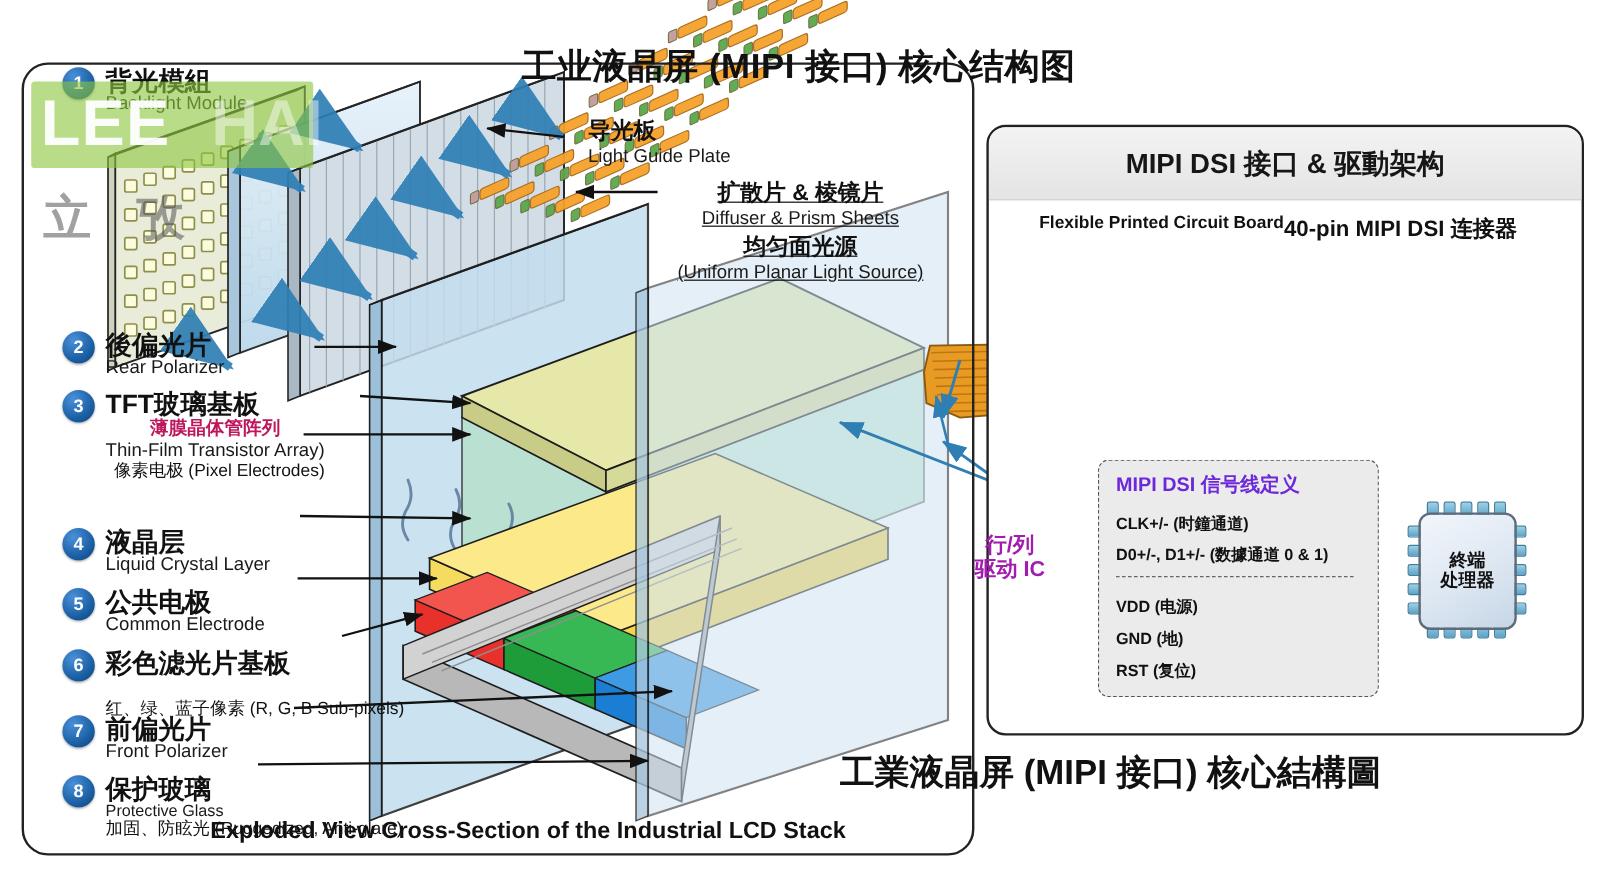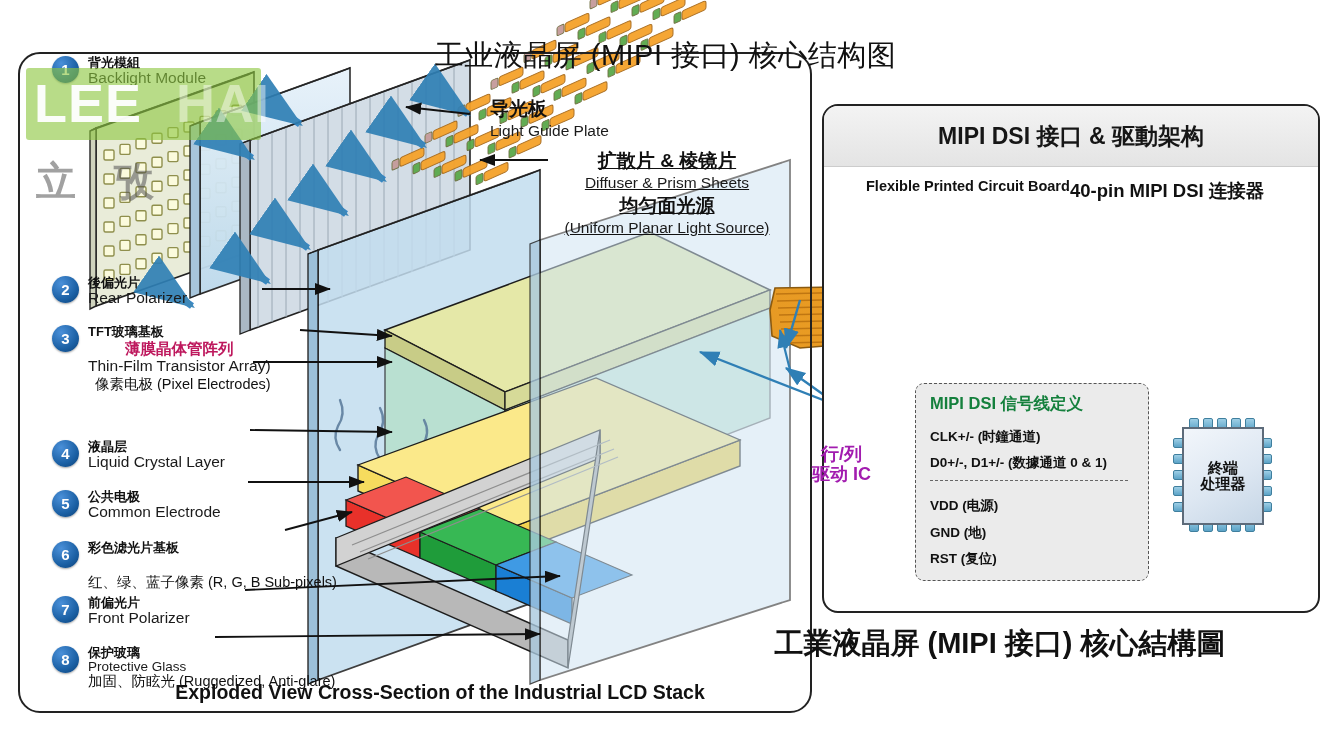--- a/index.html
+++ b/index.html
@@ -23,58 +23,58 @@
     border:2.5px solid #222;border-radius:22px;background:transparent;}
   #right-panel{left:822px;top:104px;width:494px;height:505px;
     border:2.5px solid #222;border-radius:16px;background:#fff;overflow:hidden;}
   #right-head{position:absolute;left:0;top:0;width:100%;height:60px;
     background:linear-gradient(#f3f3f3,#e4e4e4);border-bottom:1px solid #ccc;
     display:flex;align-items:center;justify-content:center;}
   #right-head-title{font-size:23px;font-weight:bold;color:#161616;}
 
   
   #main-title{left:0;top:36px;width:1331px;text-align:center;font-size:29px;
-    font-weight:normal;letter-spacing:.5px;}
-  #title2{left:700px;top:624px;width:600px;text-align:center;font-size:29px;
+    font-weight:bold;letter-spacing:.5px;}
+  #title2{left:700px;top:624px;width:600px;font-size:29px;
     font-weight:bold;}
   #subtitle-en{left:120px;top:681px;width:640px;text-align:center;
     font-size:19.5px;font-weight:bold;color:#111;}
 
   
   .legend{display:flex;align-items:flex-start;}
   .badge{width:27px;height:27px;border-radius:50%;
     background:radial-gradient(circle at 34% 28%,#4a90d9 0%,#1a5fa3 62%,#0d3f74 100%);
     color:#fff;font-size:15px;font-weight:bold;display:flex;align-items:center;
     justify-content:center;flex:0 0 auto;box-shadow:0 1px 2px rgba(0,0,0,.35);}
   .ltxt{margin-left:9px;line-height:1.06;}
-  .cn{font-size:13px;font-weight:bold;color:#111;white-space:nowrap;}
+  .cn{font-size:22px;font-weight:bold;color:#111;white-space:nowrap;}
   .cn-sm{font-size:15.5px;font-weight:bold;color:#be185d;white-space:nowrap;text-align:center;}
   .en{font-size:15.5px;color:#1a1a1a;white-space:nowrap;}
   .en-sm{font-size:13.5px;color:#1a1a1a;white-space:nowrap;}
   .mixed{font-size:14.5px;color:#111;white-space:nowrap;text-align:right;}
 
   
   .callout .cn{font-size:19px;}
   .callout .en{font-size:15.5px;}
   .ctr{text-align:center;}
 
   
   .rl-cn{font-size:18.5px;font-weight:bold;color:#111;white-space:nowrap;}
   .rl-en{font-size:14.5px;font-weight:bold;color:#111;white-space:nowrap;}
 
   
   #sigbox{left:915px;top:383px;width:232px;height:196px;
     background:#ebebeb;border:1.6px dashed #555;border-radius:9px;}
-  #sig-title{position:absolute;left:14px;top:9px;font-size:16.5px;font-weight:bold;color:#15803d;}
+  #sig-title{position:absolute;left:14px;top:9px;font-size:16.5px;font-weight:bold;color:#6d28d9;}
   .sig{position:absolute;left:14px;font-size:13.5px;font-weight:bold;color:#111;white-space:nowrap;text-align:center;}
   #sig-div{position:absolute;left:14px;top:96px;width:198px;border-top:1.4px dashed #666;}
 
   
   #chip{left:1173px;top:418px;width:96px;height:112px;}
-  #chip-body{position:absolute;left:9px;top:9px;width:78px;height:94px;border-radius:0;
+  #chip-body{position:absolute;left:9px;top:9px;width:78px;height:94px;border-radius:10px;
     background:linear-gradient(150deg,#f2f6fb 0%,#dde7f2 55%,#c6d6e6 100%);
     border:2px solid #5d6b7a;display:flex;align-items:center;justify-content:center;}
   #chip-label{font-size:15px;font-weight:bold;color:#111;line-height:1.08;text-align:center;}
   .pin{position:absolute;background:linear-gradient(#9ecfe6,#5ba3c7);border:1px solid #3f7f9e;border-radius:2px;}
   .pin.t,.pin.b{width:8px;height:11px;}
   .pin.l,.pin.r{width:11px;height:8px;}
 
   
   #driver-ic{left:812px;top:444px;font-size:18px;font-weight:bold;color:#a21caf;
     line-height:1.12;text-align:center;}

